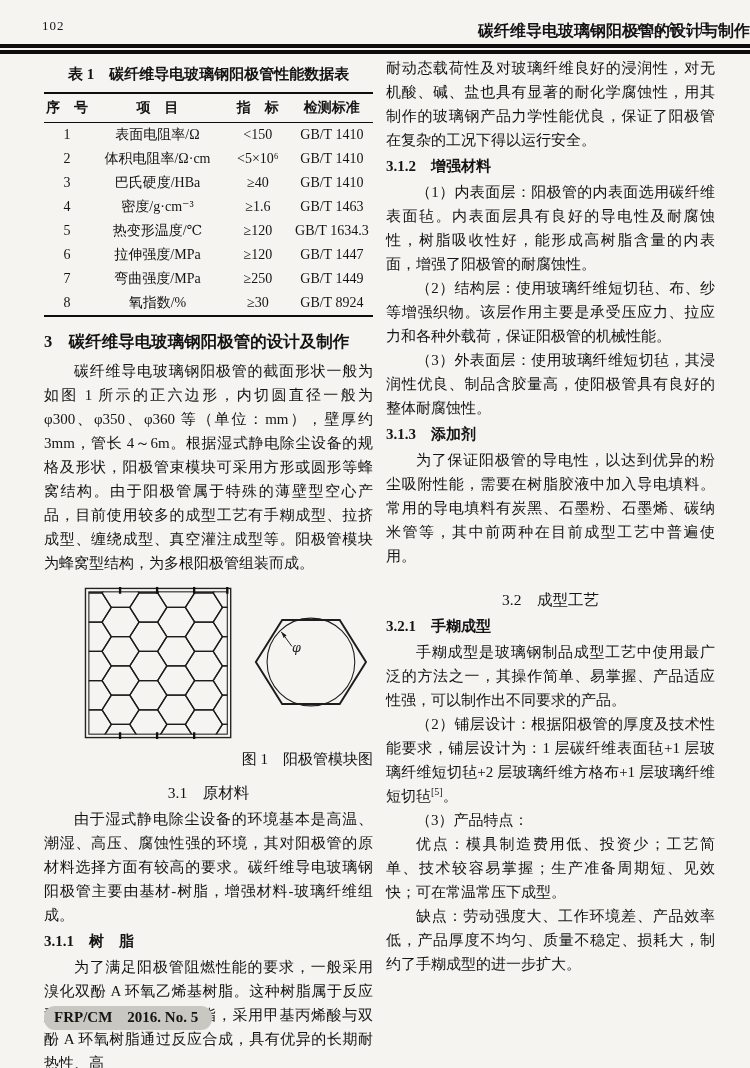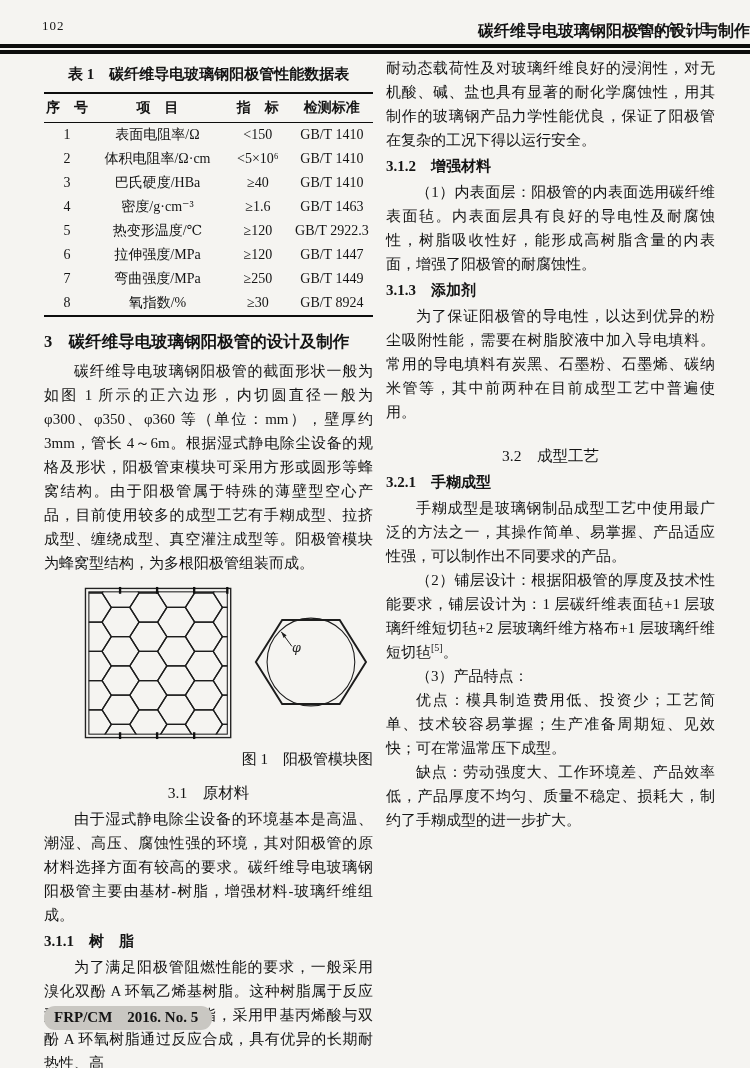--- a/index.html
+++ b/index.html
@@ -108,21 +108,21 @@
       <tr>
         <td>4</td>
           <td>密度/g·cm⁻³</td>
           <td>≥1.6</td>
           <td>GB/T 1463</td>
       </tr>
       <tr>
         <td>5</td>
           <td>热变形温度/℃</td>
           <td>≥120</td>
-          <td>GB/T 2922.3</td>
+          <td>GB/T 1634.3</td>
       </tr>
       <tr>
         <td>6</td>
           <td>拉伸强度/MPa</td>
           <td>≥120</td>
           <td>GB/T 1447</td>
       </tr>
       <tr>
         <td>7</td>
           <td>弯曲强度/MPa</td>
@@ -226,20 +226,22 @@
   <h3 class="sec" style="margin-top:10px;">3.1　原材料</h3>
   <p>由于湿式静电除尘设备的环境基本是高温、潮湿、高压、腐蚀性强的环境，其对阳极管的原材料选择方面有较高的要求。碳纤维导电玻璃钢阳极管主要由基材-树脂，增强材料-玻璃纤维组成。</p>
   <h4 class="sec">3.1.1　树　脂</h4>
   <p>为了满足阳极管阻燃性能的要求，一般采用溴化双酚 A 环氧乙烯基树脂。这种树脂属于反应型阻燃环氧乙烯基酯树脂，采用甲基丙烯酸与双酚 A 环氧树脂通过反应合成，具有优异的长期耐热性、高</p>
 </div>
 
 <div class="col col-right">
   <p class="no-indent">耐动态载荷性及对玻璃纤维良好的浸润性，对无机酸、碱、盐也具有显著的耐化学腐蚀性，用其制作的玻璃钢产品力学性能优良，保证了阳极管在复杂的工况下得以运行安全。</p>
   <h4 class="sec">3.1.2　增强材料</h4>
   <p>（1）内表面层：阳极管的内表面选用碳纤维表面毡。内表面层具有良好的导电性及耐腐蚀性，树脂吸收性好，能形成高树脂含量的内表面，增强了阳极管的耐腐蚀性。</p>
+  <p>（2）结构层：使用玻璃纤维短切毡、布、纱等增强织物。该层作用主要是承受压应力、拉应力和各种外载荷，保证阳极管的机械性能。</p>
+  <p>（3）外表面层：使用玻璃纤维短切毡，其浸润性优良、制品含胶量高，使阳极管具有良好的整体耐腐蚀性。</p>
   <h4 class="sec">3.1.3　添加剂</h4>
   <p>为了保证阳极管的导电性，以达到优异的粉尘吸附性能，需要在树脂胶液中加入导电填料。常用的导电填料有炭黑、石墨粉、石墨烯、碳纳米管等，其中前两种在目前成型工艺中普遍使用。</p>
   <h3 class="sec">3.2　成型工艺</h3>
   <h4 class="sec">3.2.1　手糊成型</h4>
   <p>手糊成型是玻璃钢制品成型工艺中使用最广泛的方法之一，其操作简单、易掌握、产品适应性强，可以制作出不同要求的产品。</p>
   <p><span>（2）铺层设计：根据阳极管的厚度及技术性能要求，铺层设计为：1 层碳纤维表面毡+1 层玻璃纤维短切毡+2 层玻璃纤维方格布+1 层玻璃纤维短切毡</span><sup>[5]</sup><span>。</span></p>
   <p>（3）产品特点：</p>
   <p>优点：模具制造费用低、投资少；工艺简单、技术较容易掌握；生产准备周期短、见效快；可在常温常压下成型。</p>
   <p>缺点：劳动强度大、工作环境差、产品效率低，产品厚度不均匀、质量不稳定、损耗大，制约了手糊成型的进一步扩大。</p>
 </div>

